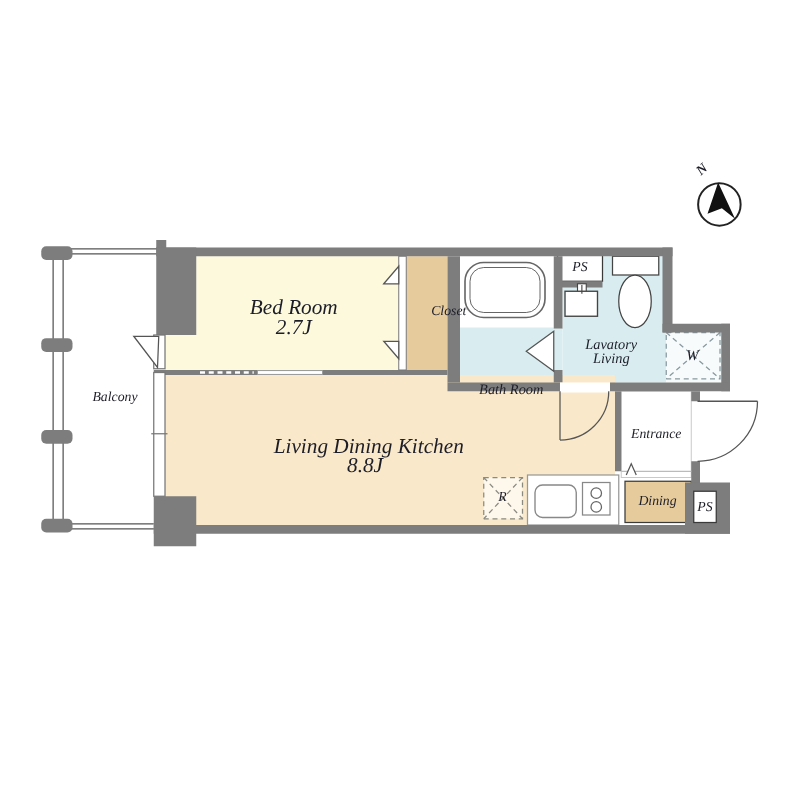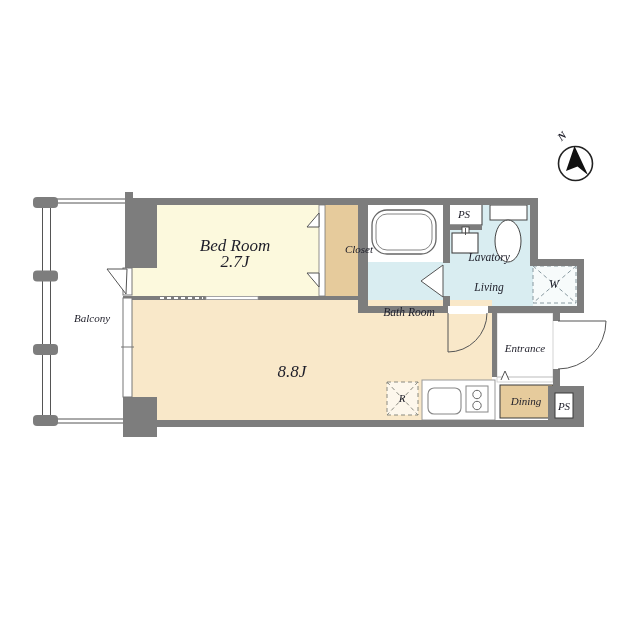--- a/index.html
+++ b/index.html
@@ -142,27 +142,28 @@
 
   <div class="lbl big" style="left:235px;top:246px;">Bed Room</div>
   <div class="lbl big" style="left:235px;top:262px;">2.7J</div>
 
   <div class="lbl sm" style="left:341px;top:249px;padding-left:36px;">Closet</div>
 
   <div class="lbl mid" style="left:409px;top:283px;margin-top:30px;">Bath Room</div>
 
   <div class="lbl sm" style="left:464px;top:214px;">PS</div>
 
-  <div class="lbl mid" style="left:489px;top:258px;">Lavatory</div>
+  <div class="lbl mid" style="left:489px;top:277px;">Lavatory</div>
   <div class="lbl mid" style="left:489px;top:288px;">Living</div>
 
   <div class="lbl mid" style="left:554px;top:285px;font-size:12px;">W</div>
 
   <div class="lbl sm" style="left:92px;top:318px;">Balcony</div>
 
+  <div class="lbl big" style="left:295px;top:357px;">Living Dining Kitchen</div>
   <div class="lbl big" style="left:292px;top:372px;">8.8J</div>
 
   <div class="lbl sm" style="left:525px;top:348px;font-family:Liberation Serif, serif;">Entrance</div>
 
   <div class="lbl sm" style="left:526px;top:401px;">Dining</div>
 
   <div class="lbl sm" style="left:564px;top:406px;">PS</div>
 
   <div class="lbl sm" style="left:402px;top:398px;">R</div>
 

